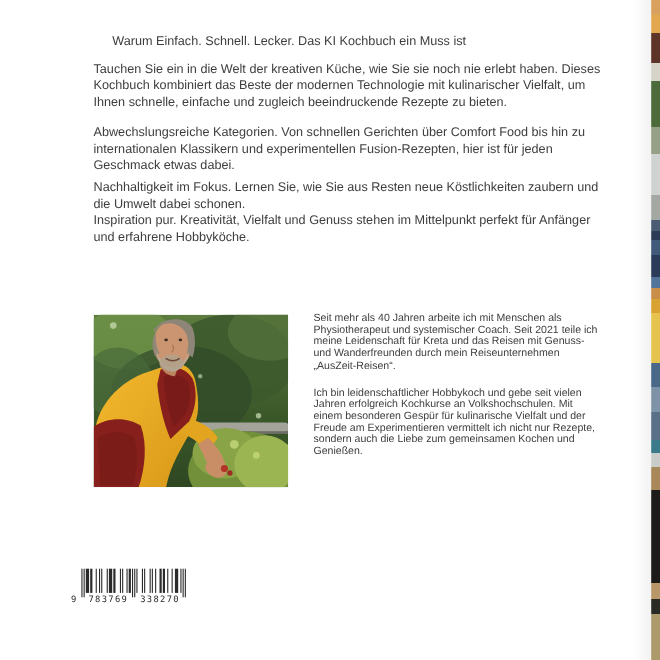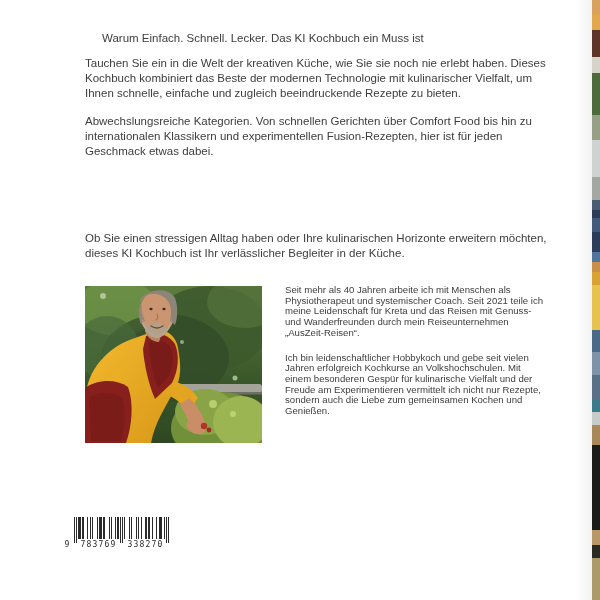--- a/index.html
+++ b/index.html
@@ -81,22 +81,23 @@
 <body>
 
 <div class="page">
 
   <p class="txt" id="heading">Warum Einfach. Schnell. Lecker. Das KI Kochbuch ein Muss ist</p>
 
   <p class="txt" id="para-1">Abwechslungsreiche Kategorien. Von schnellen Gerichten über Comfort Food bis hin zu internationalen Klassikern und experimentellen Fusion-Rezepten, hier ist für jeden Geschmack etwas dabei.</p>
 
   <p class="txt" id="para-0">Tauchen Sie ein in die Welt der kreativen Küche, wie Sie sie noch nie erlebt haben. Dieses Kochbuch kombiniert das Beste der modernen Technologie mit kulinarischer Vielfalt, um Ihnen schnelle, einfache und zugleich beeindruckende Rezepte zu bieten.</p>
 
-
-  <p class="txt" id="para-3">Ob Sie einen stressigen Alltag haben oder Ihre kulinarischen Horizonte erweitern möchten, dieses KI Kochbuch ist Ihr verlässlicher Begleiter in der Küche.</p>
+  <p class="txt" id="para-2">Nachhaltigkeit im Fokus. Lernen Sie, wie Sie aus Resten neue Köstlichkeiten zaubern und die Umwelt dabei schonen.
+Inspiration pur. Kreativität, Vielfalt und Genuss stehen im Mittelpunkt perfekt für Anfänger und erfahrene Hobbyköche.</p>
+
 
   <div class="photo">
     <svg width="177" height="157" viewBox="0 0 177 157" xmlns="http://www.w3.org/2000/svg">
       <defs>
         <linearGradient id="gFol" x1="0" y1="0" x2="0" y2="1">
           <stop offset="0" stop-color="#5d7c40"></stop>
           <stop offset="0.6" stop-color="#3a5729"></stop>
           <stop offset="1" stop-color="#2e4722"></stop>
         </linearGradient>
         <linearGradient id="gShirt" x1="0" y1="0" x2="1" y2="1">

